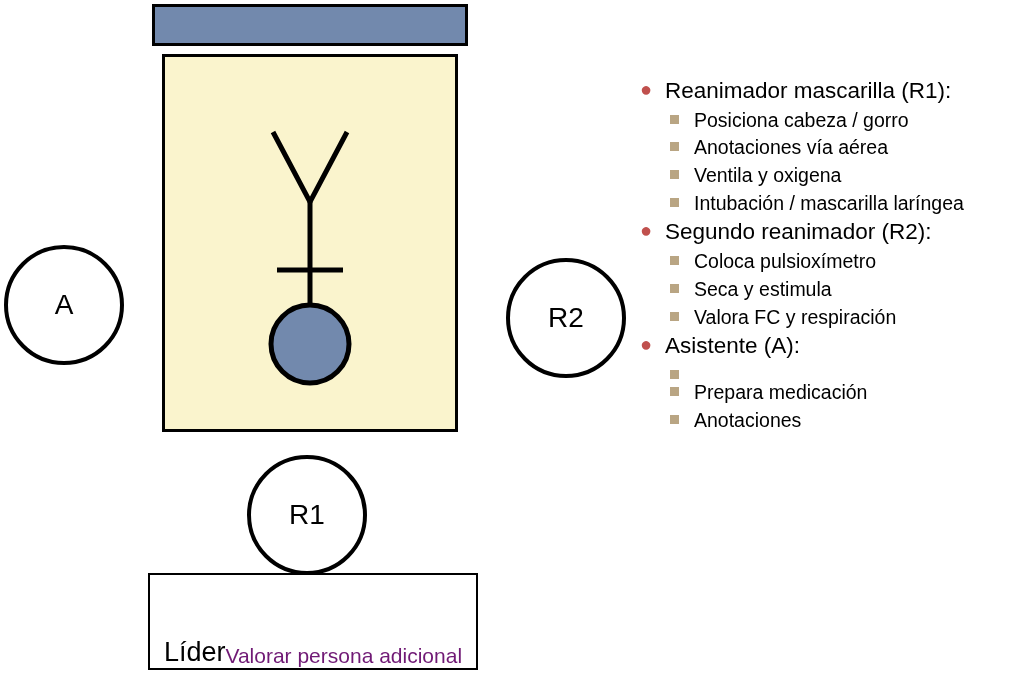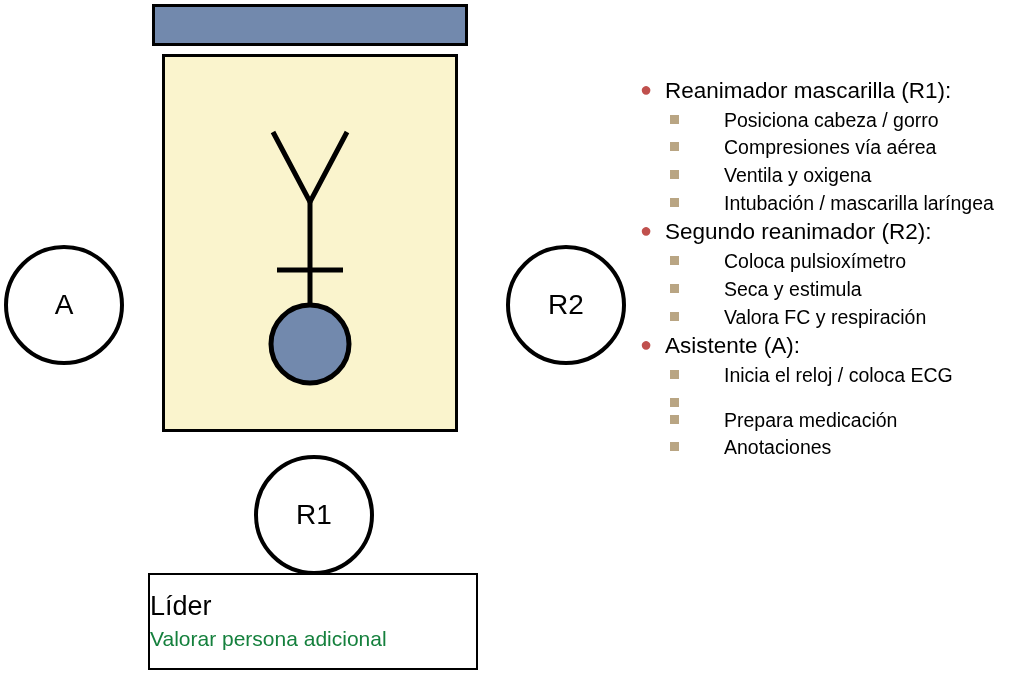--- a/index.html
+++ b/index.html
@@ -69,55 +69,55 @@
 
   #circle-a {
     left: 4px;
     top: 245px;
     width: 120px;
     height: 120px;
   }
 
   #circle-r2 {
     left: 506px;
-    top: 245px;
+    top: 258px;
     width: 120px;
     height: 120px;
     text-align: right;
   }
 
   #circle-r1 {
-    left: 254px;
+    left: 247px;
     top: 455px;
     width: 120px;
     height: 120px;
   }
 
   #leader-box {
     position: absolute;
     left: 148px;
     top: 573px;
     width: 330px;
     height: 97px;
     border: 2px solid #000000;
     background: #ffffff;
     box-sizing: border-box;
     display: flex;
-    flex-direction: column;
-    align-items: flex-start;
+    flex-direction: row;
+    align-items: flex-end;
     justify-content: center;
   }
   #leader-title {
     font-size: 27px;
     color: #000000;
     line-height: 1.1;
   }
   #leader-sub {
     font-size: 21px;
-    color: #15803d;
+    color: #701a75;
     line-height: 1.2;
     margin-top: 4px;
   }
 
   
   #roles {
     position: absolute;
     left: 640px;
     top: 76px;
     width: 384px;
@@ -144,21 +144,20 @@
     text-align: left;
   }
 
   .task {
     display: flex;
     align-items: flex-start;
     font-size: 19.5px;
     color: #000000;
     line-height: 1.42;
     padding-left: 30px;
-    gap: 30px;
   }
   .task .sq {
     flex: 0 0 24px;
     width: 24px;
     padding-top: 8px;
   }
   .task .sq i {
     display: block;
     width: 9px;
     height: 9px;
@@ -214,21 +213,21 @@
     <div class="task">
       <span class="sq">
           <i></i>
         </span>
       <span>Posiciona cabeza / gorro</span>
     </div>
     <div class="task">
       <span class="sq">
           <i></i>
         </span>
-      <span>Compresiones vía aérea</span>
+      <span>Anotaciones vía aérea</span>
     </div>
     <div class="task">
       <span class="sq">
           <i></i>
         </span>
       <span>Ventila y oxigena</span>
     </div>
     <div class="task">
       <span class="sq">
           <i></i>
@@ -264,26 +263,20 @@
 
   <div class="role-group">
     <div class="role-head">
       <span class="dot">●</span>
       <span>Asistente (A):</span>
     </div>
     <div class="task">
       <span class="sq">
           <i></i>
         </span>
-      <span>Inicia el reloj / coloca ECG</span>
-    </div>
-    <div class="task">
-      <span class="sq">
-          <i></i>
-        </span>
     </div>
     <div class="task">
       <span class="sq">
           <i></i>
         </span>
       <span>Prepara medicación</span>
     </div>
     <div class="task">
       <span class="sq">
           <i></i>

